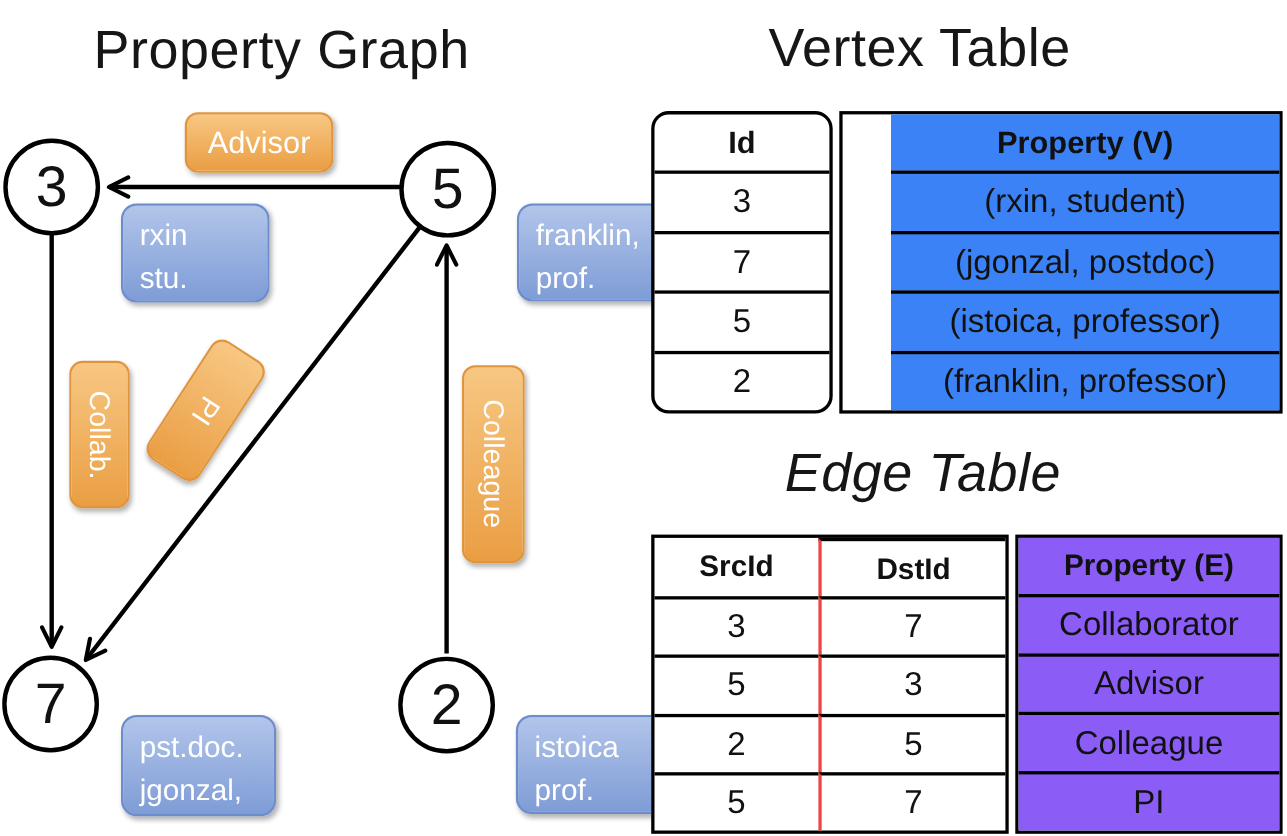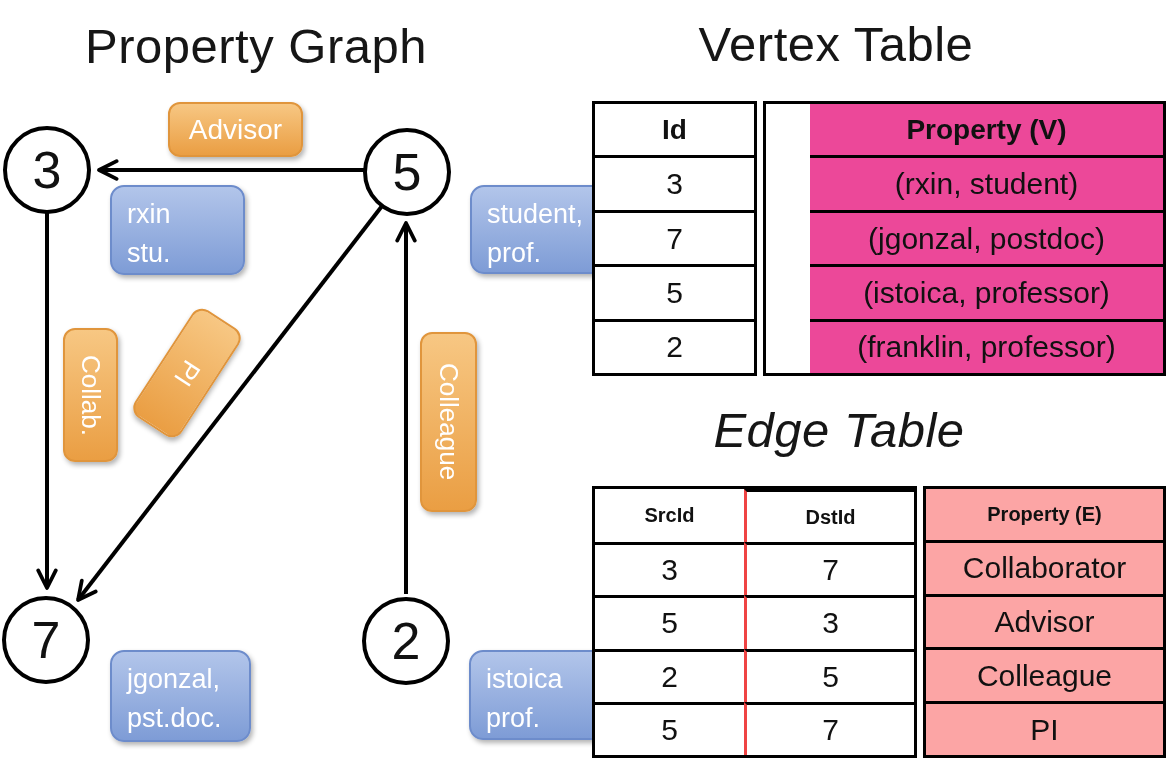--- a/index.html
+++ b/index.html
@@ -36,23 +36,23 @@
   .tbl{position:absolute;display:flex;box-sizing:border-box;}
   .sub{
     border:3px solid #000;box-sizing:border-box;display:flex;flex-direction:column;
     background:#fff;
   }
   .sub .cell{
     flex:1 1 0;display:flex;align-items:center;justify-content:center;
     font-size:30px;color:#111;box-sizing:border-box;
   }
   .sub .cell + .cell{border-top:3px solid #000;}
-  .sub .cell.hdr{font-weight:bold;font-size:20px;}
-  .fill-blue{background:#ec4899;margin-left:44px;}
-  .fill-tan{background:#fca5a5;}
+  .sub .cell.hdr{font-weight:bold;font-size:27px;}
+  .fill-blue{background:#3b82f6;margin-left:44px;}
+  .fill-tan{background:#8b5cf6;}
   .twocol{display:grid;grid-template-columns:149px 1fr;}
   .twocol .cell{box-sizing:border-box;}
   .twocol .cell.c2{border-left:3px solid #ef4444;}
   .twocol .cell.rowline{border-top:3px solid #000;}
   .gap{width:6px;}
 </style>
 </head>
 <body>
 
 <div class="stage">
@@ -82,41 +82,41 @@
   </div>
   <div class="gnode" style="left:362px;top:597px;">
     <span>2</span>
   </div>
 
   <div class="vbox" style="left:62px;top:185px;width:135px;height:90px;">
     <div>rxin</div>
     <div>stu.</div>
   </div>
   <div class="vbox" style="left:422px;top:185px;width:136px;height:89px;">
-    <div>student,</div>
+    <div>franklin,</div>
     <div>prof.</div>
   </div>
   <div class="vbox" style="left:62px;top:650px;width:141px;height:92px;">
+    <div>pst.doc.</div>
     <div>jgonzal,</div>
-    <div>pst.doc.</div>
   </div>
   <div class="vbox" style="left:421px;top:650px;width:137px;height:90px;">
     <div>istoica</div>
     <div>prof.</div>
   </div>
 
   <div class="ebox" style="left:168px;top:102px;width:135px;height:55px;font-size:28px;">Advisor</div>
   <div class="ebox vert" style="left:63px;top:328px;width:55px;height:134px;">Collab.</div>
   <div class="ebox vert tilt" style="left:159px;top:309px;width:56px;height:128px;">PI</div>
   <div class="ebox vert" style="left:420px;top:332px;width:57px;height:180px;">Colleague</div>
 
   <div class="big-title" style="left:586px;top:16px;width:500px;">Vertex Table</div>
 
   <div class="tbl" style="left:592px;top:101px;width:574px;height:275px;">
-    <div class="sub" style="width:165px;">
+    <div class="sub" style="width:165px;border-radius:16px;">
       <div class="cell hdr" style="font-size:28px;">Id</div>
       <div class="cell">3</div>
       <div class="cell">7</div>
       <div class="cell">5</div>
       <div class="cell">2</div>
     </div>
     <div class="gap"></div>
     <div class="sub" style="flex:1;">
       <div class="cell hdr fill-blue" style="font-size:28px;">Property (V)</div>
       <div class="cell fill-blue">(rxin, student)</div>

